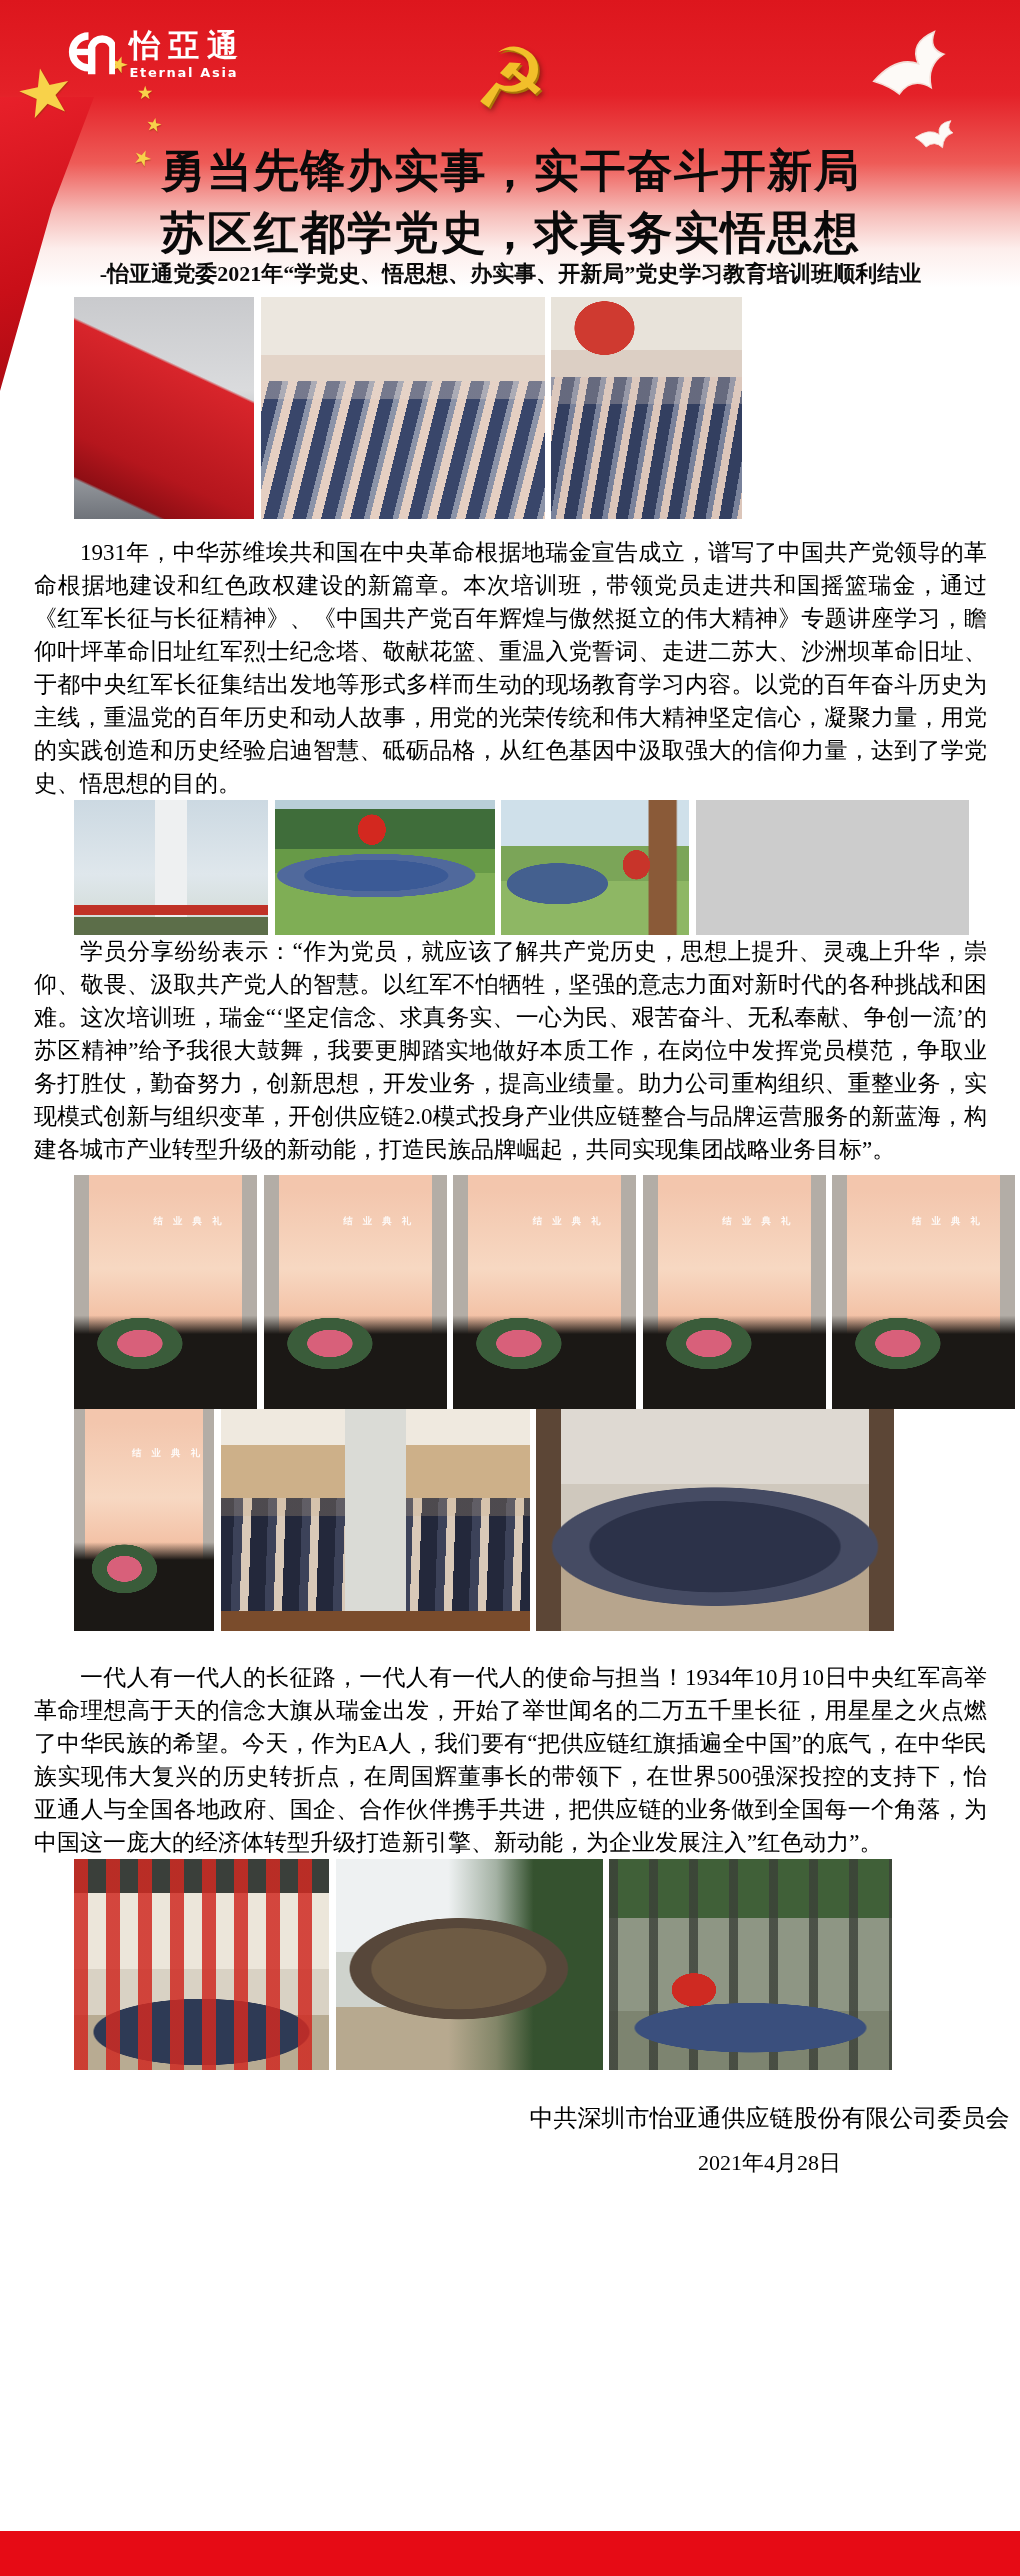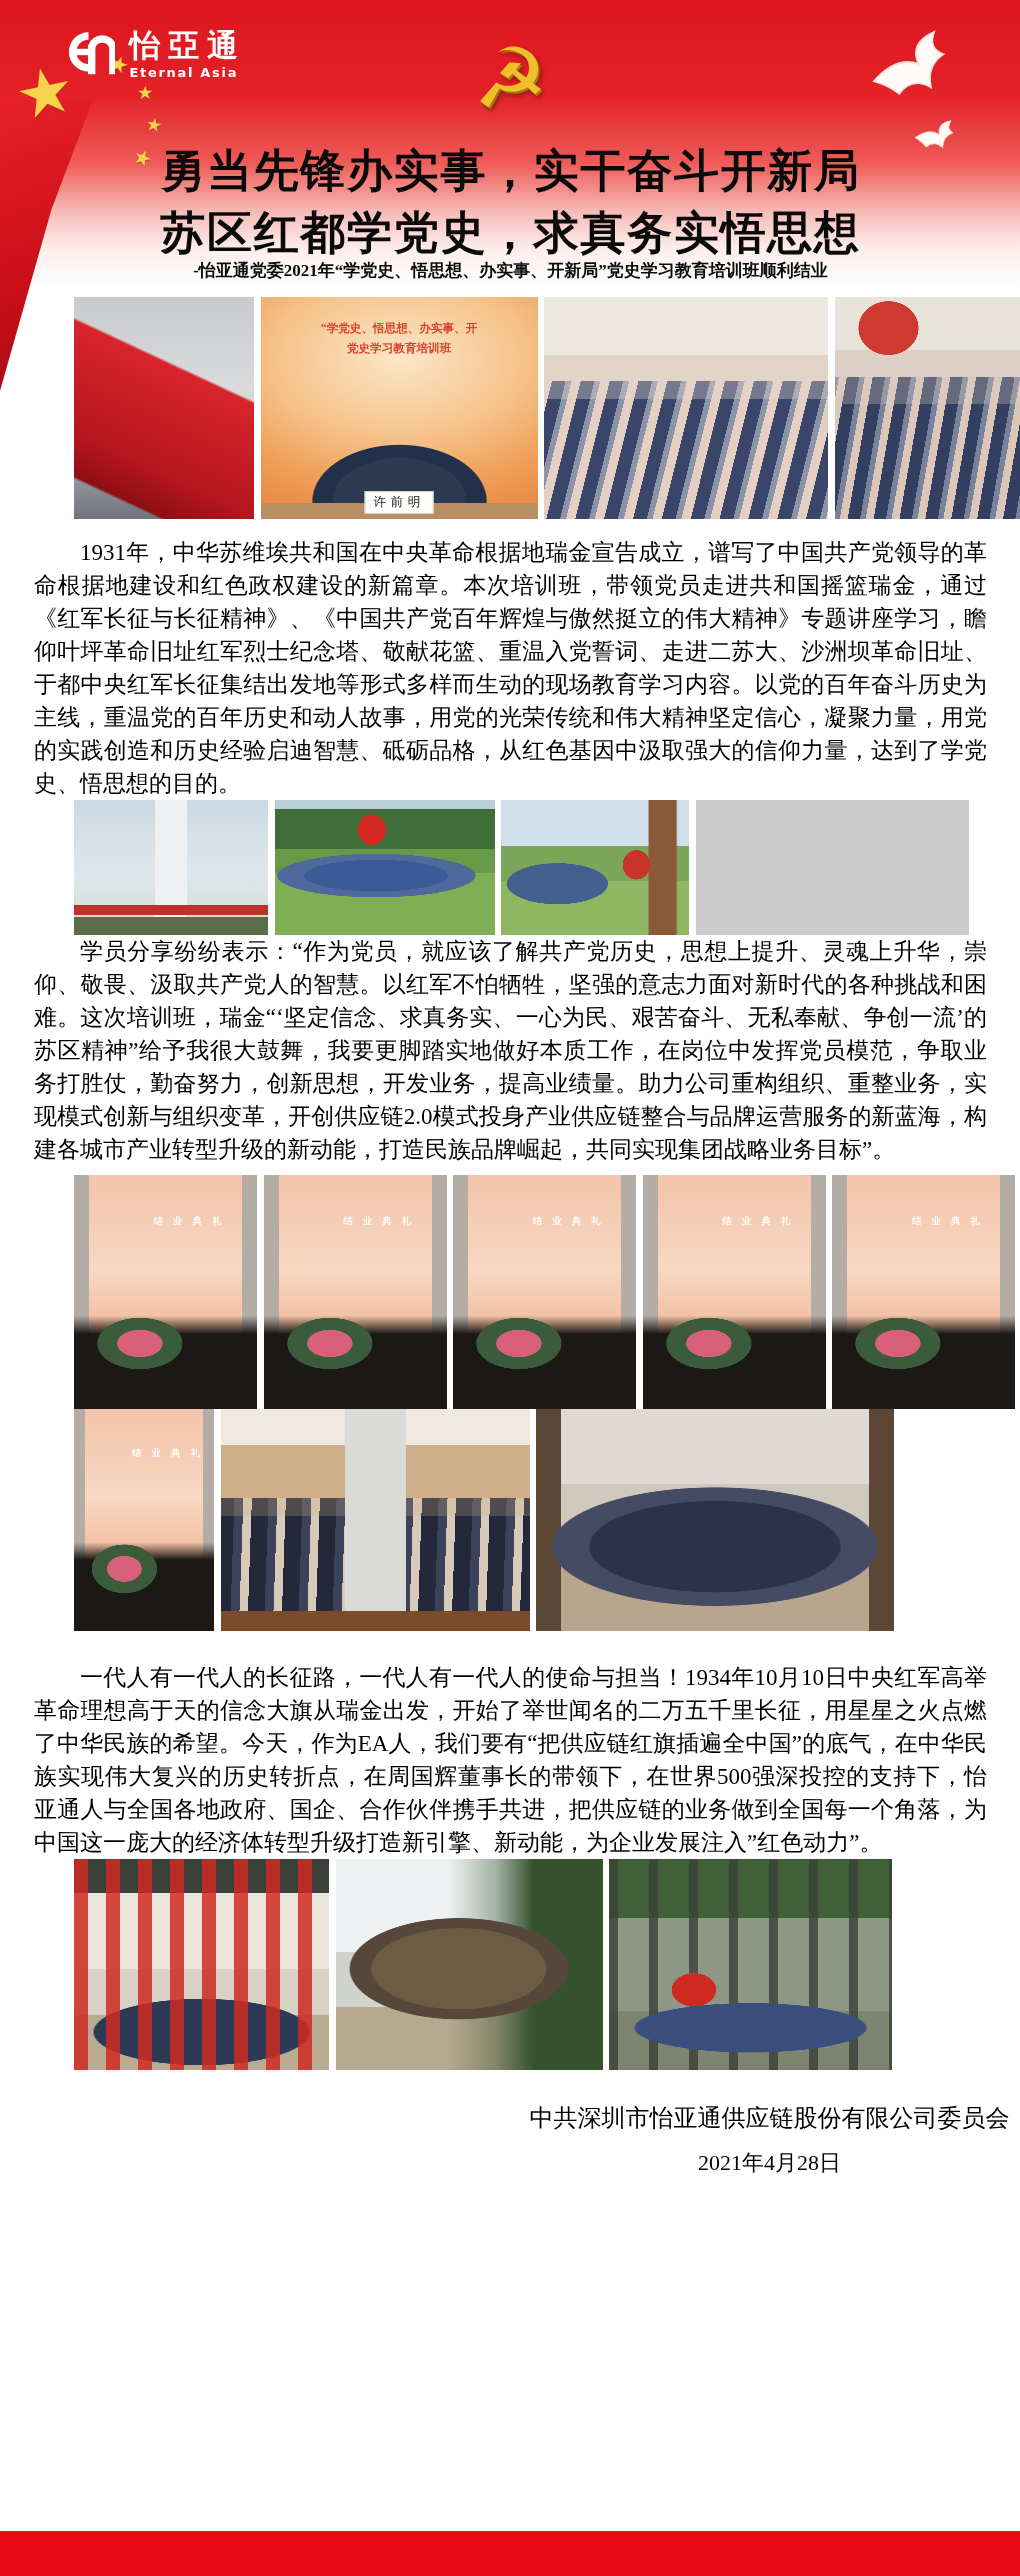--- a/index.html
+++ b/index.html
@@ -27,21 +27,21 @@
            font-size:13px;letter-spacing:1.7px;margin-top:3.3px;}
   .emblem{position:absolute;left:50%;top:37px;transform:translateX(-50%);
           font-family:"DejaVu Sans",sans-serif;font-size:83px;line-height:1;color:#f2bf2a;
           text-shadow:1.7px 2.2px 0 #a87708,3.3px 4.4px 5.5px rgba(60,20,0,.5);}
   .dove{position:absolute;}
   .dove.d1{left:861px;top:26.6px;width:102px;height:83px;}
   .dove.d2{left:909px;top:115px;width:53px;height:42px;transform:rotate(14deg);}
   .title{position:absolute;left:0;top:140px;width:100%;text-align:center;
          font-weight:900;font-size:45px;letter-spacing:1.7px;line-height:1.38;color:#0a0a0a;}
   .subtitle{position:absolute;left:0;top:259px;width:100%;text-align:center;
-         font-weight:700;font-size:17px;color:#0a0a0a;}
+         font-weight:700;font-size:22px;color:#0a0a0a;}
 
   
   .article{padding:0 34px;}
   .para{font-size:23px;line-height:33px;text-align:justify;text-indent:2em;margin:0;}
   .para.p1{margin-top:20px;}
   .para.p2{margin-top:16.6px;}
   .para.p3{}
   .para.p4{margin-top:7.8px;}
   .para.p5{margin-top:30px;}
 
@@ -180,27 +180,20 @@
       <div>苏区红都学党史，求真务实悟思想</div>
     </div>
     <div class="subtitle">-怡亚通党委2021年“学党史、悟思想、办实事、开新局”党史学习教育培训班顺利结业</div>
   </div>
 
   <div class="article">
 
 
     <div class="prow r1">
       <div class="photo p-r1a"></div>
-      <div class="photo p-r1b">
-        <div class="screen-lines">
-          <div>“学党史、悟思想、办实事、开</div>
-          <div>党史学习教育培训班</div>
-        </div>
-        <div class="nameplate">许前明</div>
-      </div>
       <div class="photo p-r1c"></div>
       <div class="photo p-r1d"></div>
     </div>
 
     <p class="para p2">1931年，中华苏维埃共和国在中央革命根据地瑞金宣告成立，谱写了中国共产党领导的革命根据地建设和红色政权建设的新篇章。本次培训班，带领党员走进共和国摇篮瑞金，通过《红军长征与长征精神》、《中国共产党百年辉煌与傲然挺立的伟大精神》专题讲座学习，瞻仰叶坪革命旧址红军烈士纪念塔、敬献花篮、重温入党誓词、走进二苏大、沙洲坝革命旧址、于都中央红军长征集结出发地等形式多样而生动的现场教育学习内容。以党的百年奋斗历史为主线，重温党的百年历史和动人故事，用党的光荣传统和伟大精神坚定信心，凝聚力量，用党的实践创造和历史经验启迪智慧、砥砺品格，从红色基因中汲取强大的信仰力量，达到了学党史、悟思想的目的。</p>
 
     <div class="prow r2">
       <div class="photo p-r2a"></div>
       <div class="photo p-r2b"></div>
       <div class="photo p-r2c"></div>

